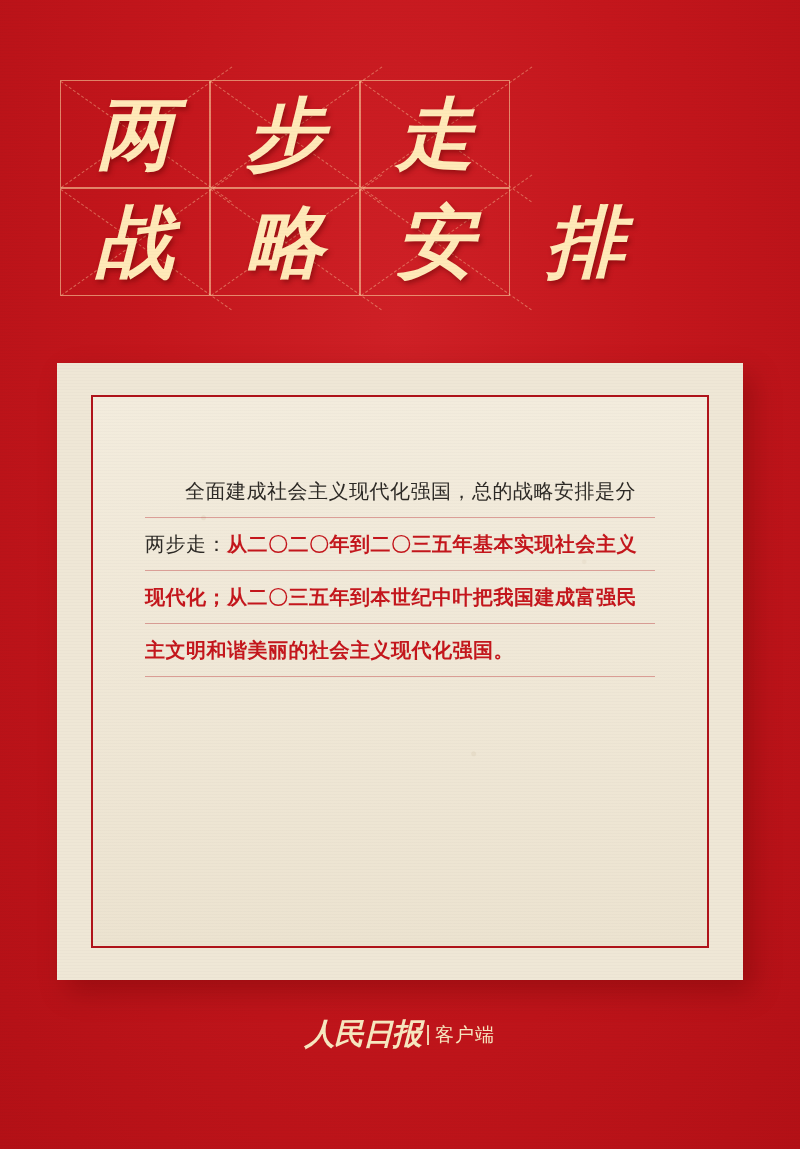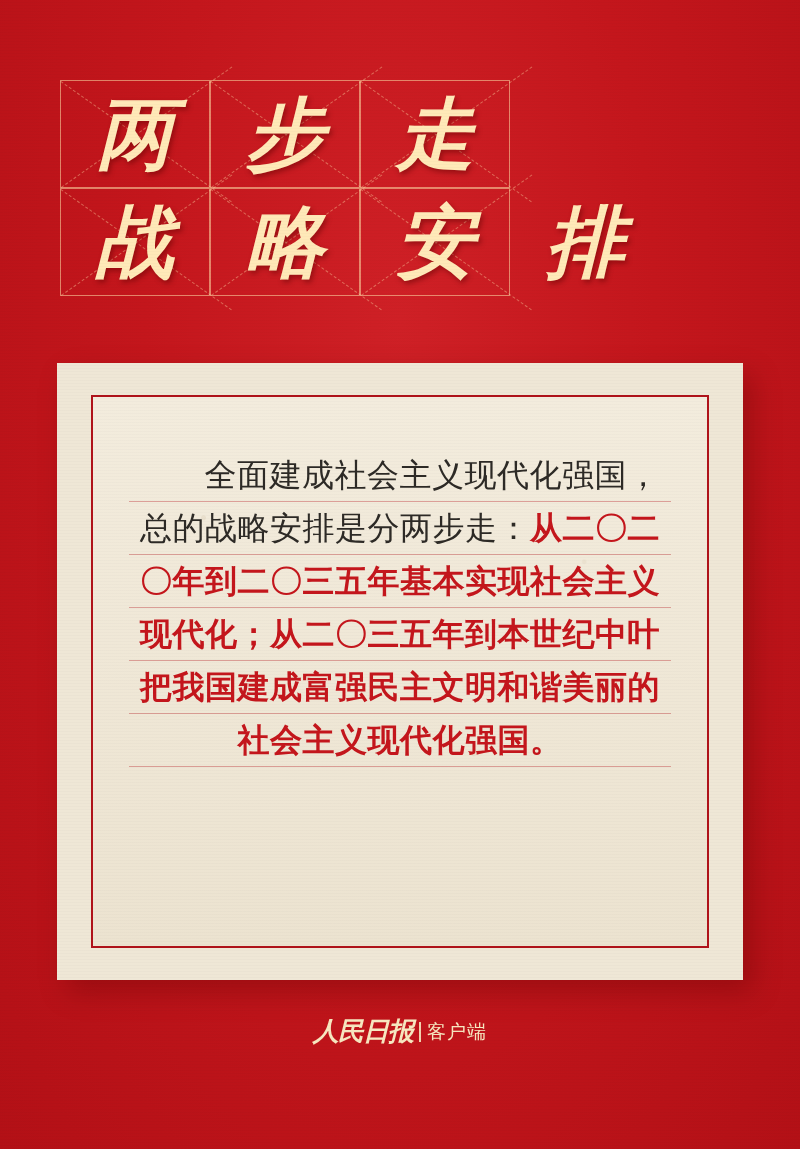--- a/index.html
+++ b/index.html
@@ -109,29 +109,28 @@
       radial-gradient(circle at 18% 22%, rgba(200,180,150,.20) 0 2px, transparent 3px),
       radial-gradient(circle at 62% 65%, rgba(200,180,150,.18) 0 2px, transparent 3px),
       radial-gradient(circle at 80% 30%, rgba(200,180,150,.15) 0 1.5px, transparent 3px),
       linear-gradient(180deg, #f3ecdd 0%, #ece3d0 100%);
     box-sizing: border-box;
     padding: 52px 36px 0 36px;
   }
 
   .para {
     font-family: "DejaVu Sans", "Liberation Sans", sans-serif;
-    font-size: 32px;
+    font-size: 20px;
     line-height: 53px;
     color: #2d2a26;
     text-indent: 2em;
-    margin: 0;
+    margin: 16px;
     letter-spacing: .5px;
     background-image: linear-gradient(to bottom, transparent calc(53px - 1px), rgba(176,19,26,.35) calc(53px - 1px), rgba(176,19,26,.35) 53px);
     background-size: 100% 53px;
-    text-align: center;
   }
   .para.second { margin-top: 21px; }
   .hl {
     color: #c4161c;
     font-weight: bold;
   }
 
   
   .footer {
     position: absolute;
@@ -140,21 +139,21 @@
     width: 800px;
     display: flex;
     align-items: center;
     justify-content: center;
     gap: 6px;
   }
   .logo-mark {
     font-family: "DejaVu Serif", serif;
     font-weight: bold;
     font-style: italic;
-    font-size: 26px;
+    font-size: 30px;
     color: #f7e7c0;
     letter-spacing: -1px;
   }
   .logo-divider {
     width: 2px;
     height: 20px;
     background: #f7e7c0;
     opacity: .9;
   }
   .logo-text {

